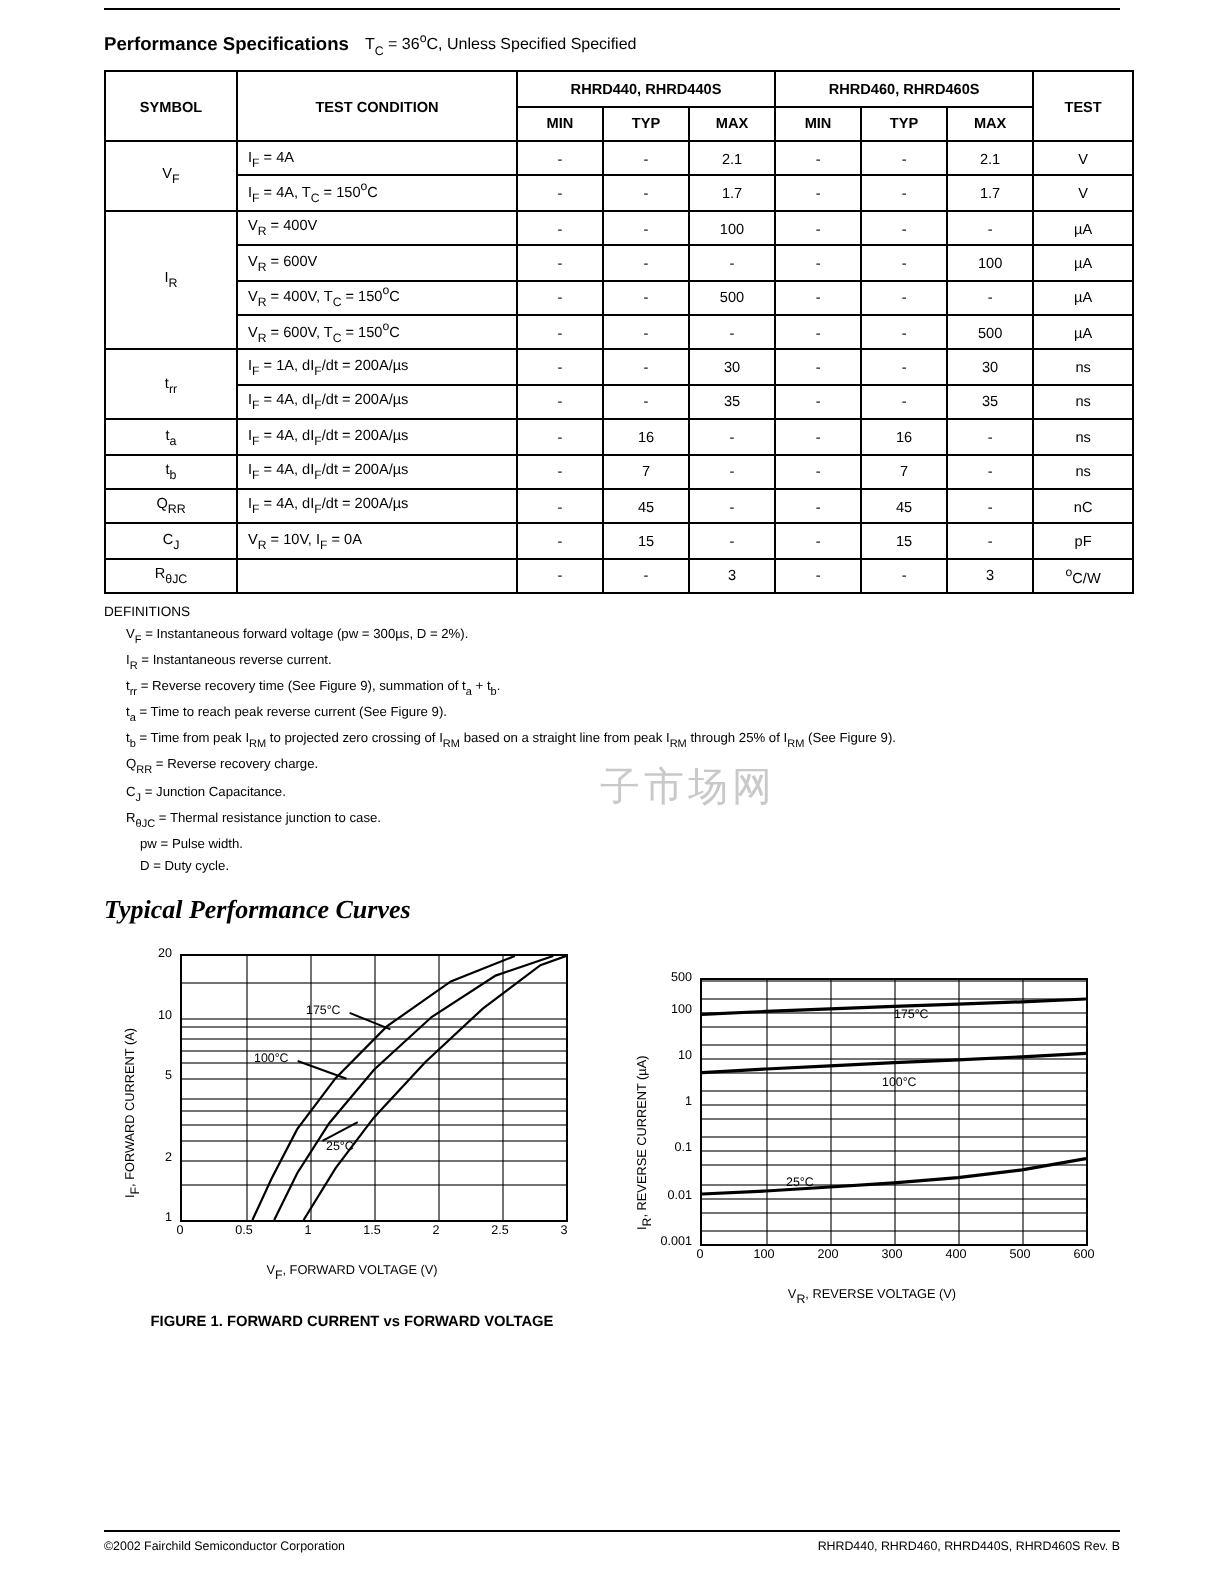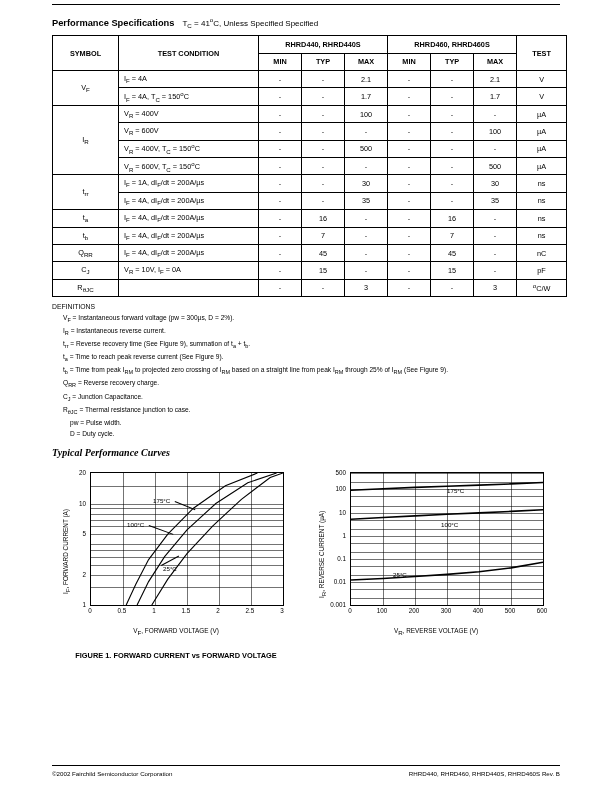--- a/index.html
+++ b/index.html
@@ -100,30 +100,31 @@
   .def-line {
     margin-left: 11px;
     margin-bottom: 4.3px;
     white-space: nowrap;
   }
   .def-line.indent2 { margin-left: 18px; }
 
   
   .tpc {
     margin-top: 10px;
-    font-size: 10px;
+    font-size: 13px;
     font-weight: bold;
     font-style: italic;
     font-family: "Liberation Serif", serif;
   }
 
   .charts {
     margin-top: 8px;
     display: flex;
     justify-content: space-between;
+    align-items: center;
   }
   .chart-block { position: relative; }
 
   .plot {
     position: relative;
     border: 1px solid #000;
     background: #fff;
     box-sizing: border-box;
   }
   .gridline {
@@ -207,21 +208,21 @@
 </head>
 <body>
 
 <div class="page">
 
   <div class="header-rule"></div>
 
   <div class="spec-title-row">
     <span class="spec-title">Performance Specifications</span>
     <span class="spec-cond">
-      <span>T</span><sub>C</sub><span> = 41</span><sup class="sup">o</sup><span>C, Unless Specified Specified</span>
+      <span>T</span><sub>C</sub><span> = 36</span><sup class="sup">o</sup><span>C, Unless Specified Specified</span>
     </span>
   </div>
 
   <table class="spec">
     <colgroup>
       <col class="colsym">
         <col class="colcond">
       <col class="colval">
         <col class="colval">
         <col class="colval">
@@ -524,19 +525,20 @@
         <div class="axis-title-y" style="left:6px;top:132px;">
           I<sub class="sub">R</sub>, REVERSE CURRENT (µA)
         </div>
       </div>
       <div class="axis-title" style="position:relative;left:0;width:248px;margin-top:11px;">
         V<sub class="sub">R</sub>, REVERSE VOLTAGE (V)
       </div>
     </div>
   </div>
 
+  <div class="watermark">子市场网</div>
 
   <div class="footer-rule"></div>
   <div class="footer">
     <span>©2002 Fairchild Semiconductor Corporation</span>
     <span>RHRD440, RHRD460, RHRD440S, RHRD460S Rev. B</span>
   </div>
 </div>
 
 </body></html>

